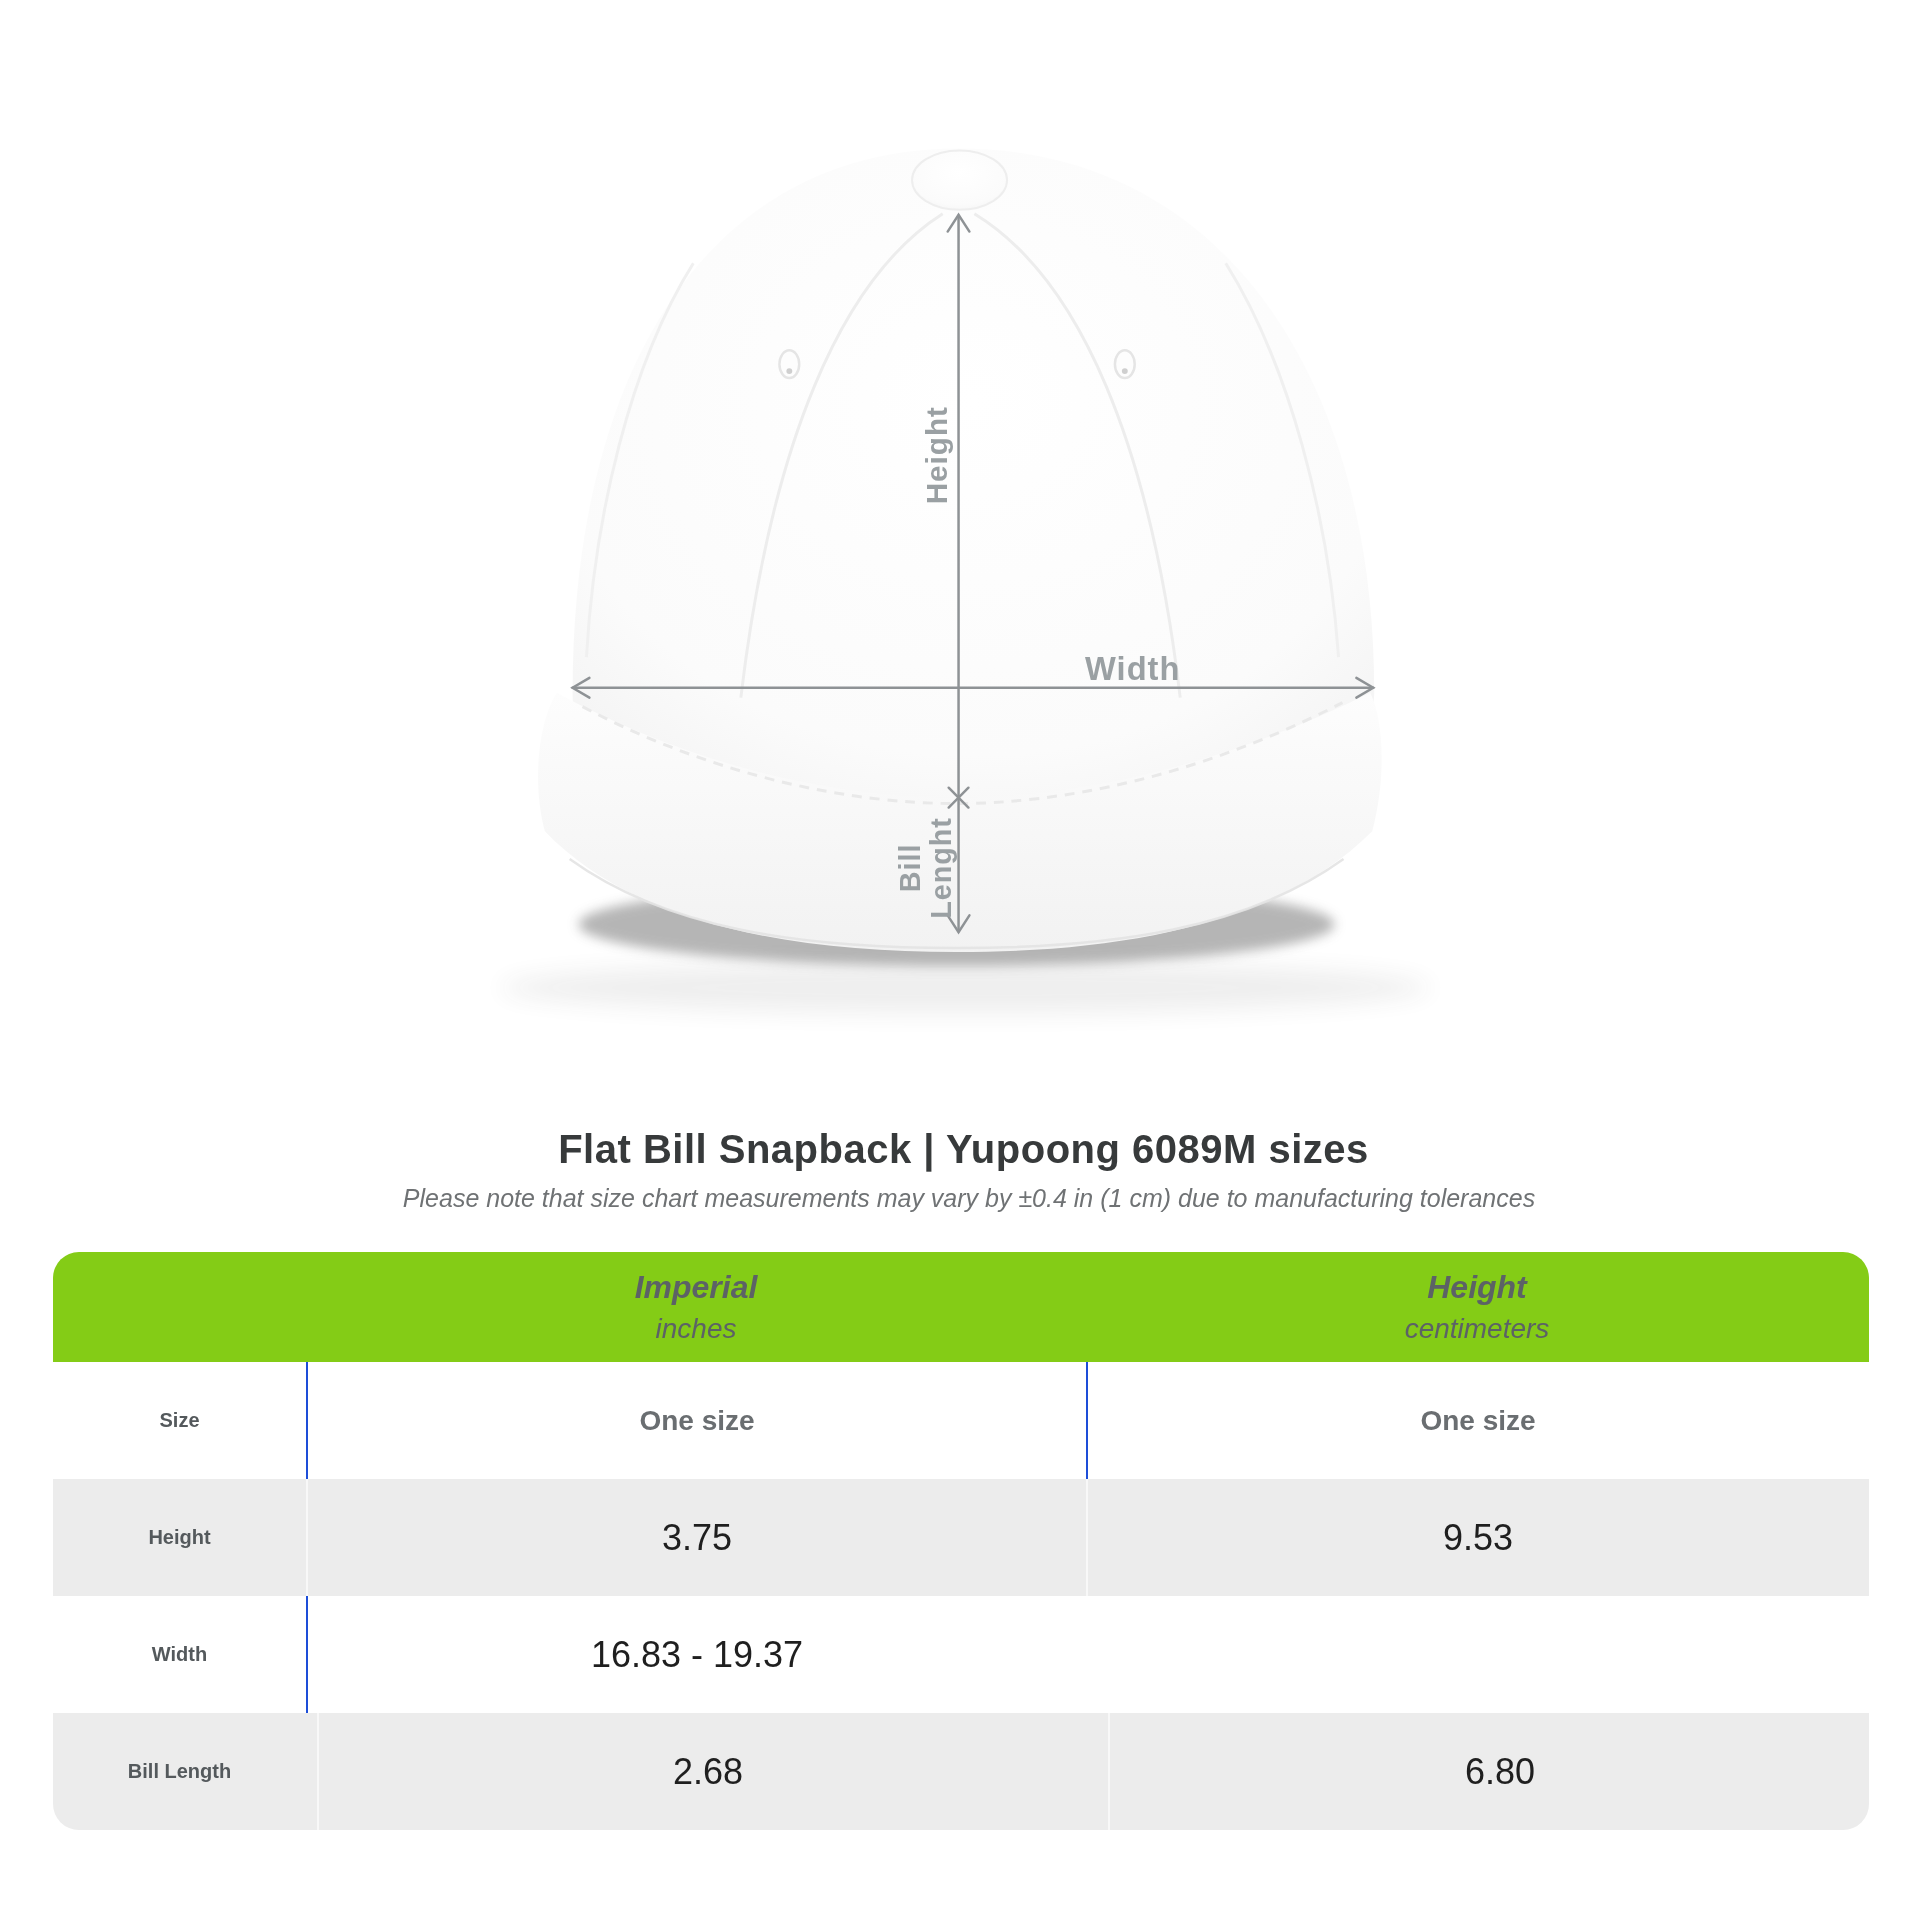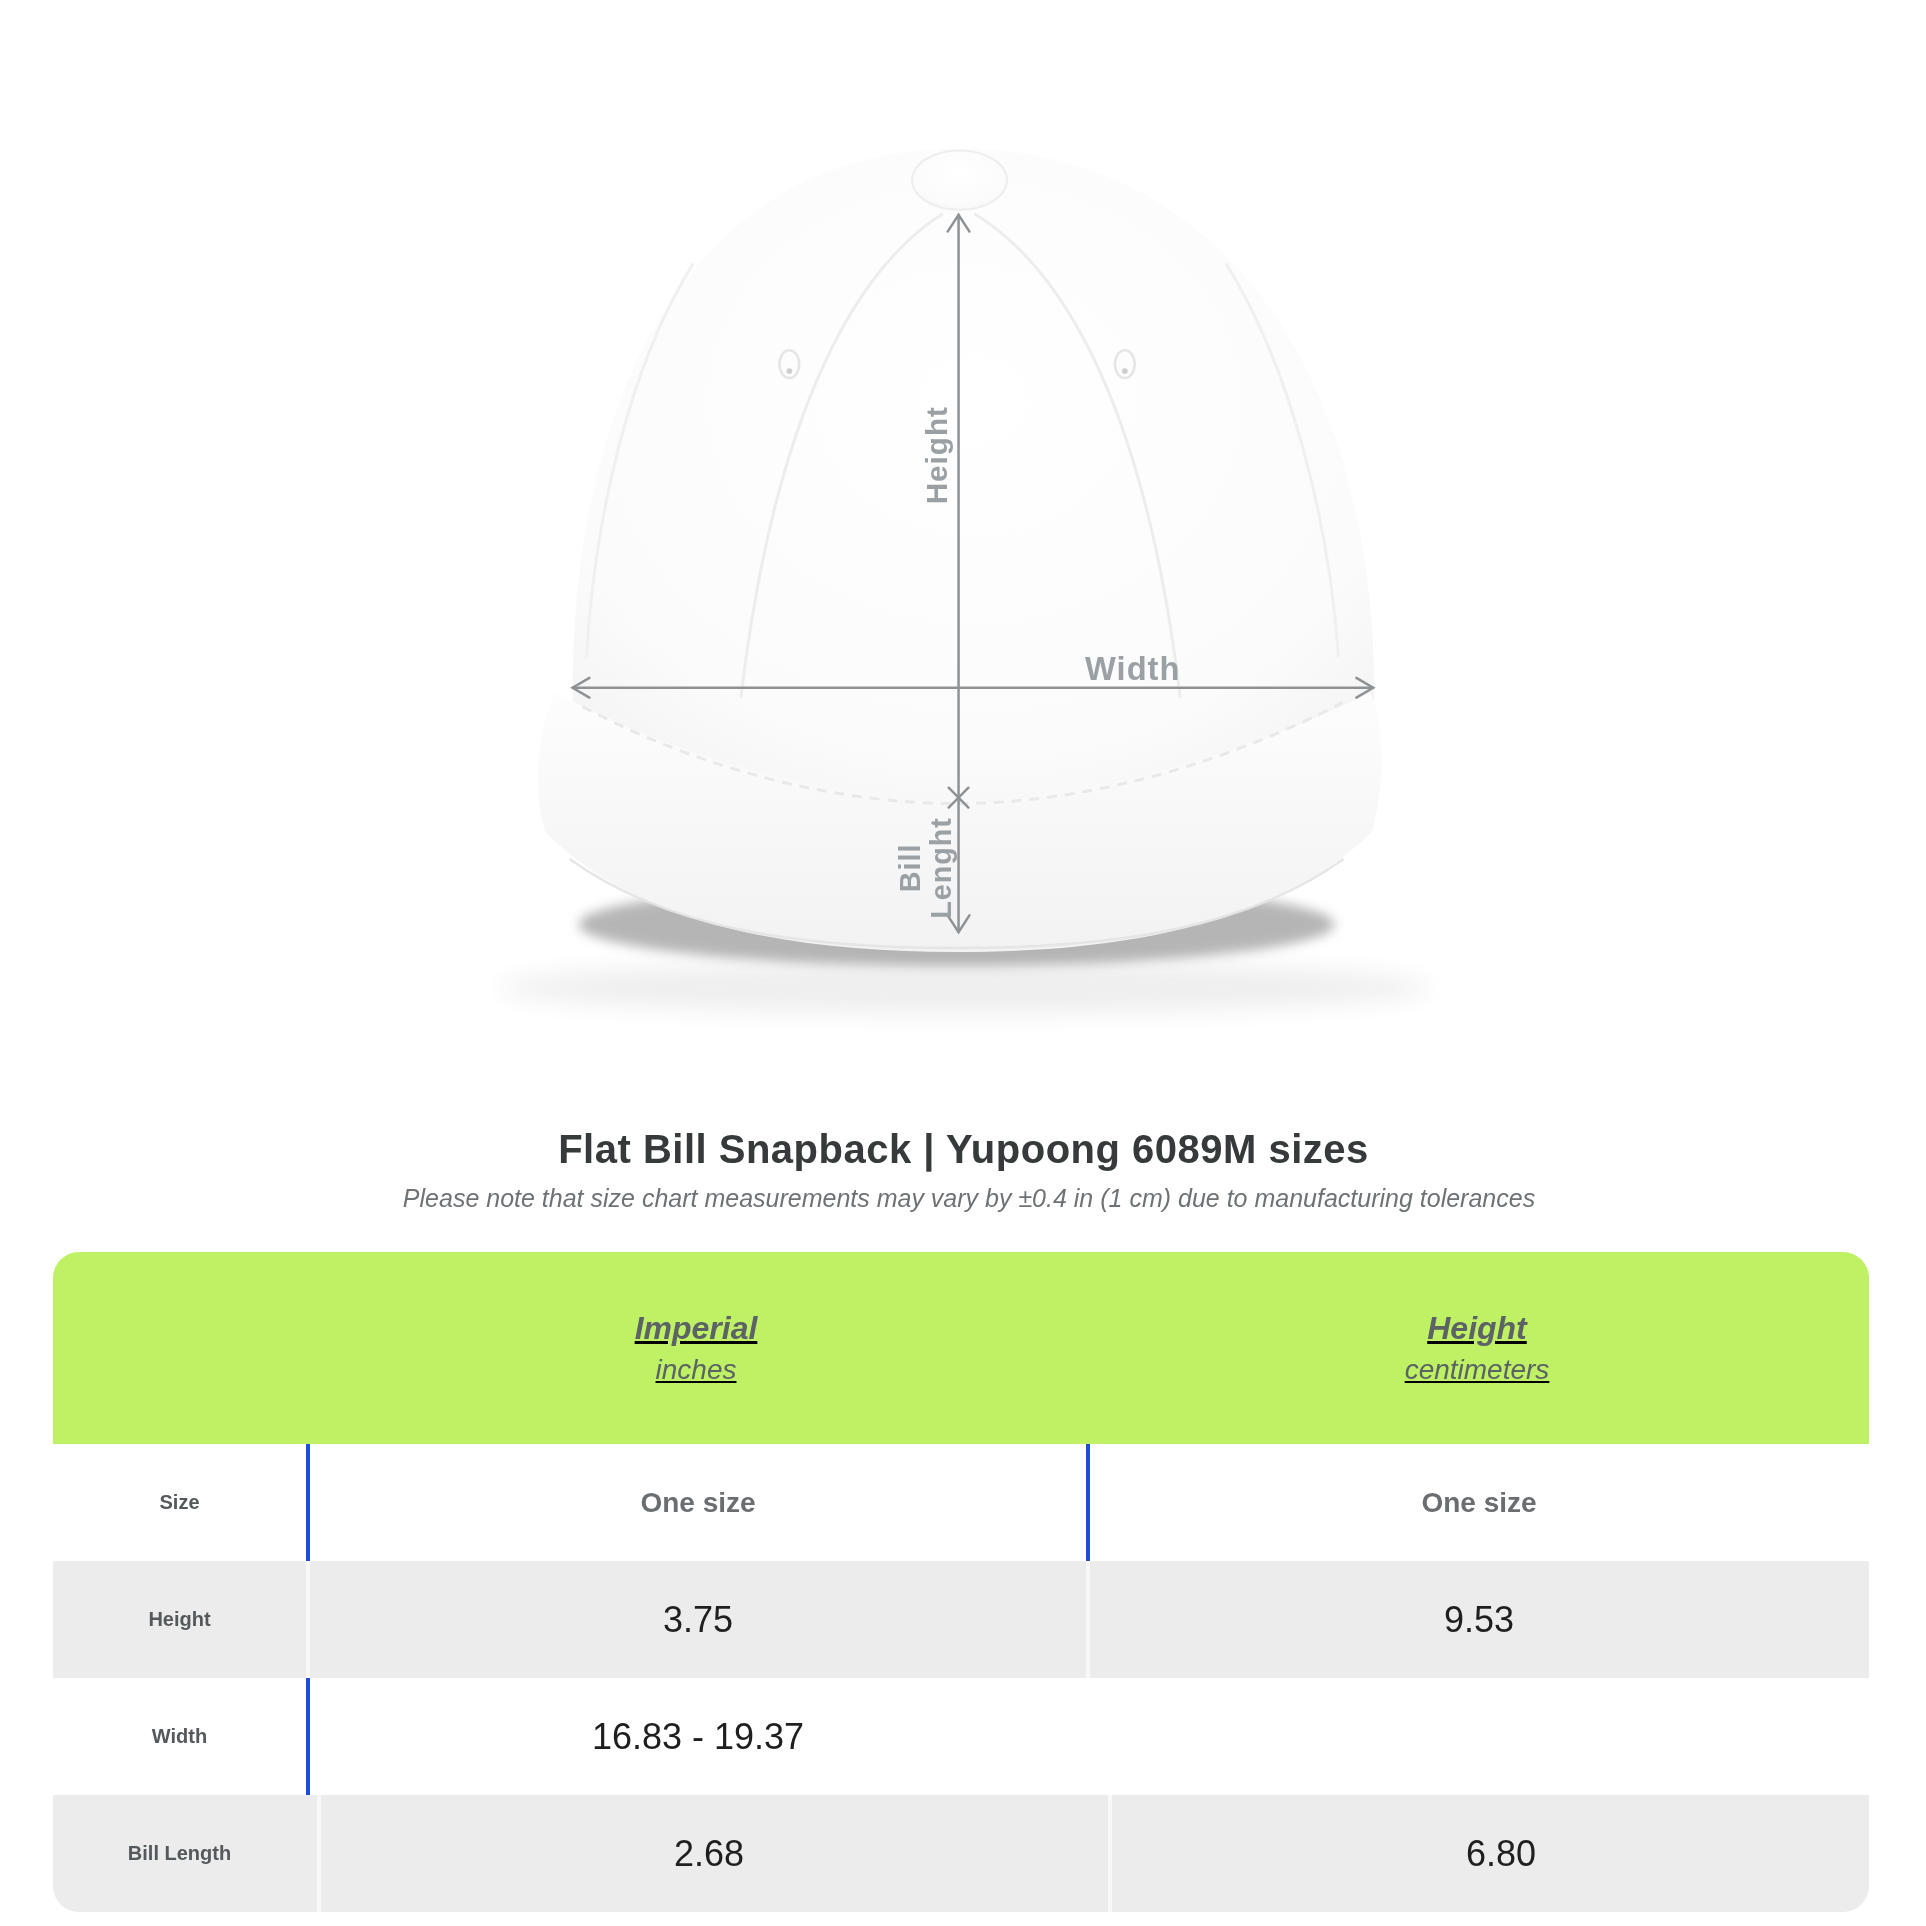--- a/index.html
+++ b/index.html
@@ -7,31 +7,31 @@
     position:relative;width:1927px;height:1927px;background:#ffffff;
     font-family:"Liberation Sans",sans-serif;overflow:hidden;
   }
   .hat-figure{position:absolute;top:0;left:0;}
   .dim-label{font-family:"Liberation Sans",sans-serif;font-weight:bold;fill:#9aa0a3;}
   .heading{position:absolute;top:1115px;left:0;width:100%;text-align:center;}
   .heading h1{margin:12px;font-size:40px;font-weight:bold;color:#373a3b;letter-spacing:0.5px;}
   .heading .note{margin:11px 0 0;font-size:25px;font-style:italic;color:#6f7274;padding-left:11px;}
   .size-table{position:absolute;top:1252px;left:53px;width:1816px;}
   .thead{
-    display:grid;grid-template-columns:253px 780px 782px;height:192px;
-    background:#bef264;border-radius:26px 26px 0 0;align-items:center;text-decoration:underline;
+    display:grid;grid-template-columns:253px 780px 782px;height:110px;
+    background:#84cc16;border-radius:26px 26px 0 0;align-items:center;
   }
   .hcell{text-align:center;color:#5c6266;}
   .hlabel{font-size:32px;font-weight:bold;font-style:italic;}
   .hunit{font-size:28px;font-style:italic;margin-top:7px;}
   .trow{display:grid;grid-template-columns:253px 780px 782px;height:117px;background:#ffffff;}
   .trow.gray{background:#ececec;}
   .trow.last{border-radius:0 0 26px 26px;gap:11px;}
   .cell{display:flex;align-items:center;justify-content:center;}
-  .trow .cell.v{border-left:4px solid #1d4ed8;}
+  .trow .cell.v{border-left:2px solid #1d4ed8;}
   .trow.gray .cell.v{border-left-color:#f8f8f8;}
   .cell.label{font-size:20px;font-weight:bold;color:#54595c;}
   .cell.muted{font-size:28px;font-weight:bold;color:#6a6e71;}
   .cell.num{font-size:36px;font-weight:normal;color:#1f1f1f;}
 </style>
 </head>
 <body>
 
 <div class="page">
 

